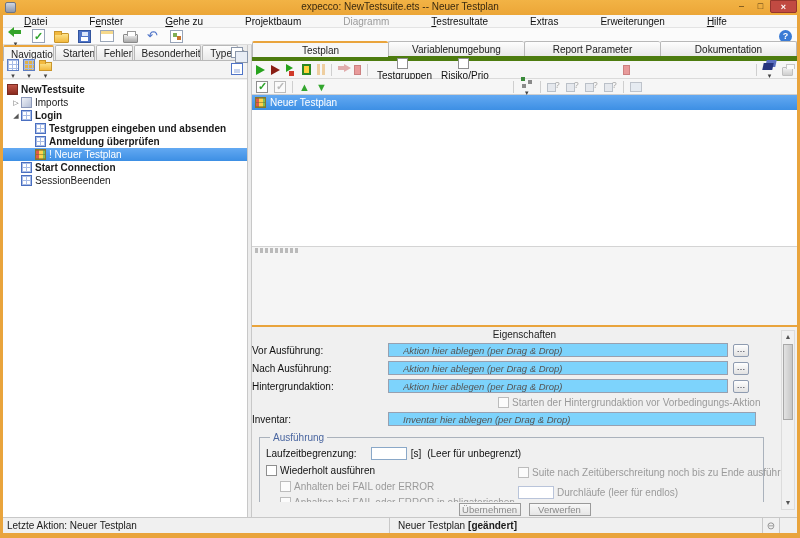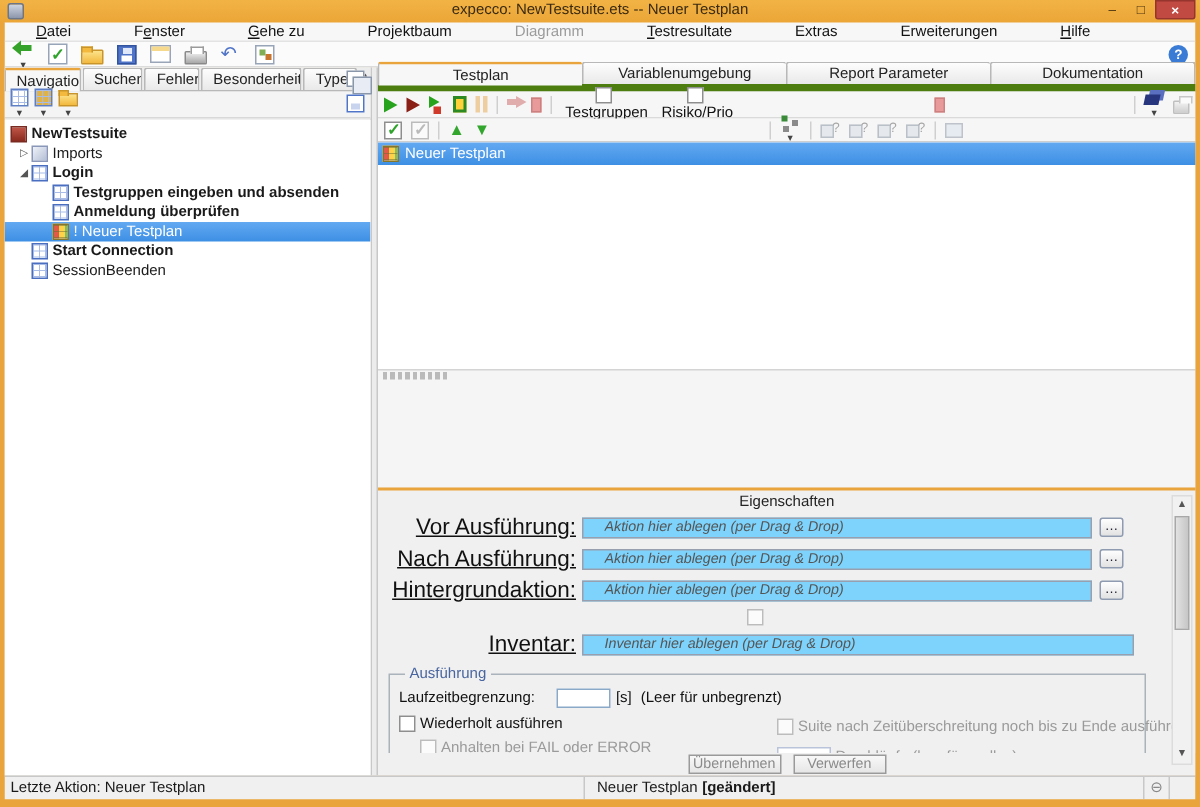--- a/index.html
+++ b/index.html
@@ -174,21 +174,21 @@
   .rp-canvas { position:absolute; left:0; top:201px; width:100%; height:79px; background:#f5f5f5;
                border-top:1px solid #d4d4d4; }
   .smudge { position:absolute; left:3px; top:1px; width:44px; height:5px; opacity:.55;
             background:repeating-linear-gradient(90deg,#8a8a8a 0 3px,transparent 3px 5px); }
 
   
   .rp-props { position:absolute; left:0; top:280px; width:100%; height:177px; background:#f0f0f0;
               border-top:2px solid #E9A43C; overflow:hidden; }
   .props-header { text-align:center; font-size:10px; color:#222; padding:2px 0 3px; }
   .prow { display:flex; align-items:center; margin-bottom:4px; }
-  .plabel { width:132px; text-align:right; font-size:15px; color:#111; flex:none; margin-right:4px;text-decoration:underline; }
+  .plabel { width:132px; font-size:10px; color:#111; flex:none; margin-right:4px; }
   .pinput { height:14px; border:1px solid #98a0b0; background:#7dd3fc; font-size:9.5px;
             font-family:"Liberation Sans",sans-serif; padding:0 14px; }
   .pinput::placeholder { font-style:italic; color:#555; opacity:1; }
   .pinput.w-act { width:340px; }
   .pinput.w-inv { width:368px; }
   .btn-ell { width:16px; height:13px; margin-left:5px; background:linear-gradient(#fefefe,#e2e2e2);
              border:1px solid #8e9bb0; border-radius:2px; font-size:9px; line-height:9px;
              text-align:center; color:#223; }
   .cbrow { display:flex; align-items:center; margin:2px 0 4px 246px; }
   .cb-label.dis { color:#9a9a9a; }
@@ -277,21 +277,21 @@
     <span class="ico i-undo"></span>
     <span class="ico i-tool"></span>
     <span class="ico i-help push-right"></span>
   </div>
 
   <div class="content">
 
     <div class="left-panel">
       <div class="tabs" id="left-tabs">
           <span class="tab active">Navigation</span>
-          <span class="tab">Suchen</span>
+          <span class="tab">Starten</span>
           <span class="tab">Fehler</span>
           <span class="tab">Besonderheiten</span>
           <span class="tab">Typen</span>
           <span class="tab-scroll">▴<br>▾</span>
         </div>
       <div class="ltoolbar">
         <span class="tbtn">
           <span class="ico i-grid"></span>
           <span class="caret">▾</span>
         </span>
@@ -431,20 +431,21 @@
           <span class="btn-ell">…</span>
         </div>
         <div class="prow">
           <span class="plabel">Hintergrundaktion:</span>
           <input class="pinput w-act" placeholder="Aktion hier ablegen (per Drag &amp; Drop)" style="">
           <span class="btn-ell">…</span>
         </div>
 
         <div class="cbrow">
           <span class="cbx dis"></span>
+          <span class="cb-label dis">Starten der Hintergrundaktion vor Vorbedingungs-Aktion</span>
         </div>
 
         <div class="prow">
           <span class="plabel">Inventar:</span>
           <input class="pinput w-inv" placeholder="Inventar hier ablegen (per Drag &amp; Drop)" style="">
         </div>
 
         <fieldset class="exec">
           <legend>Ausführung</legend>
           <div class="frow">

